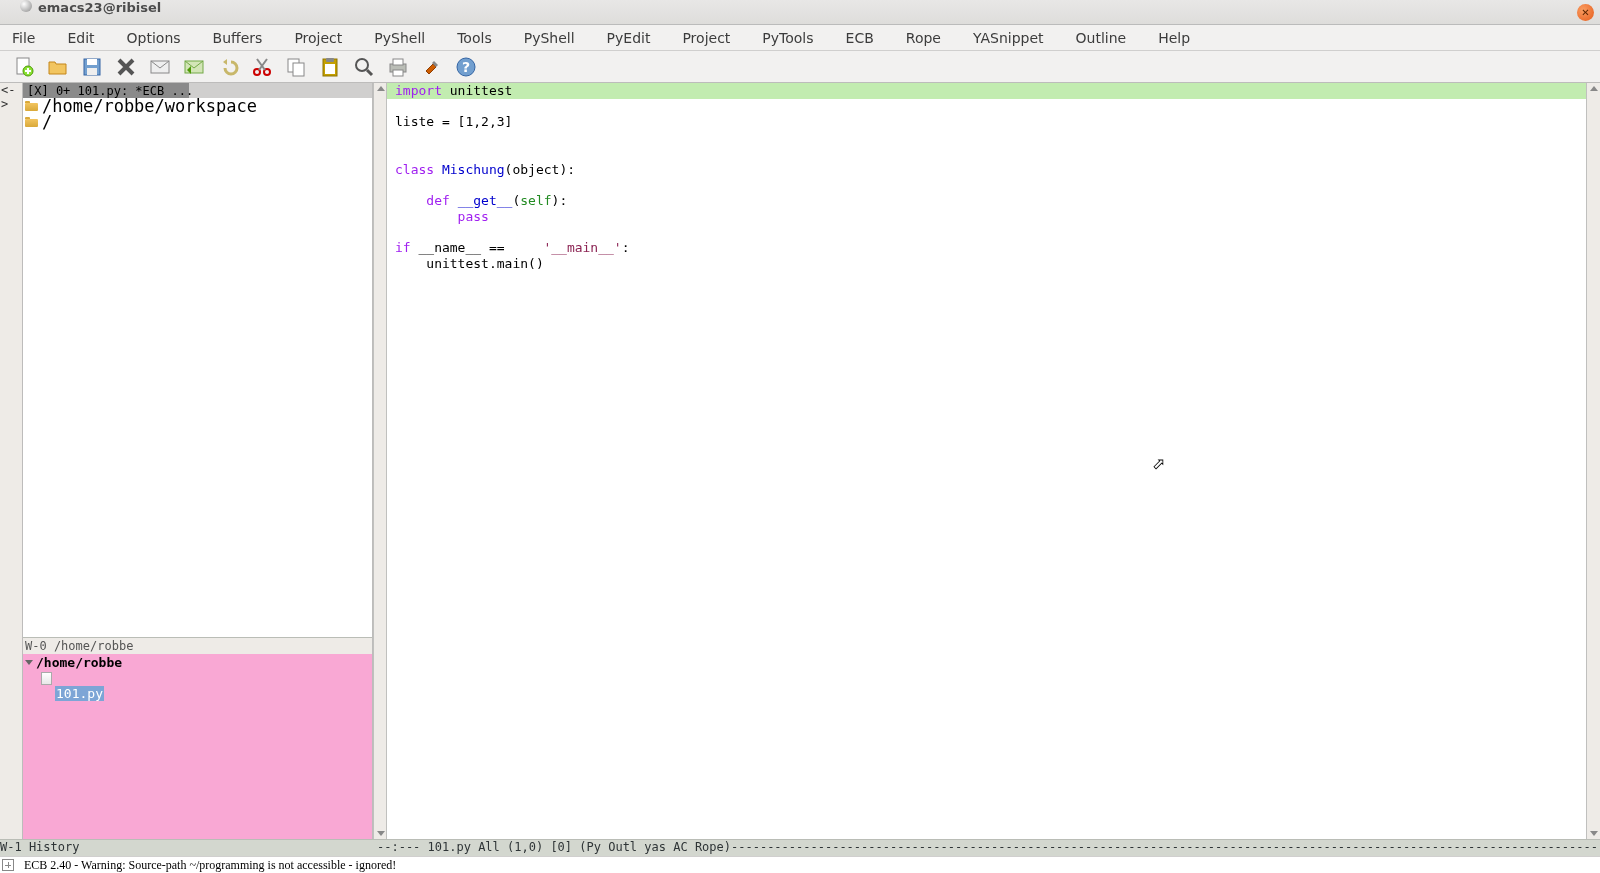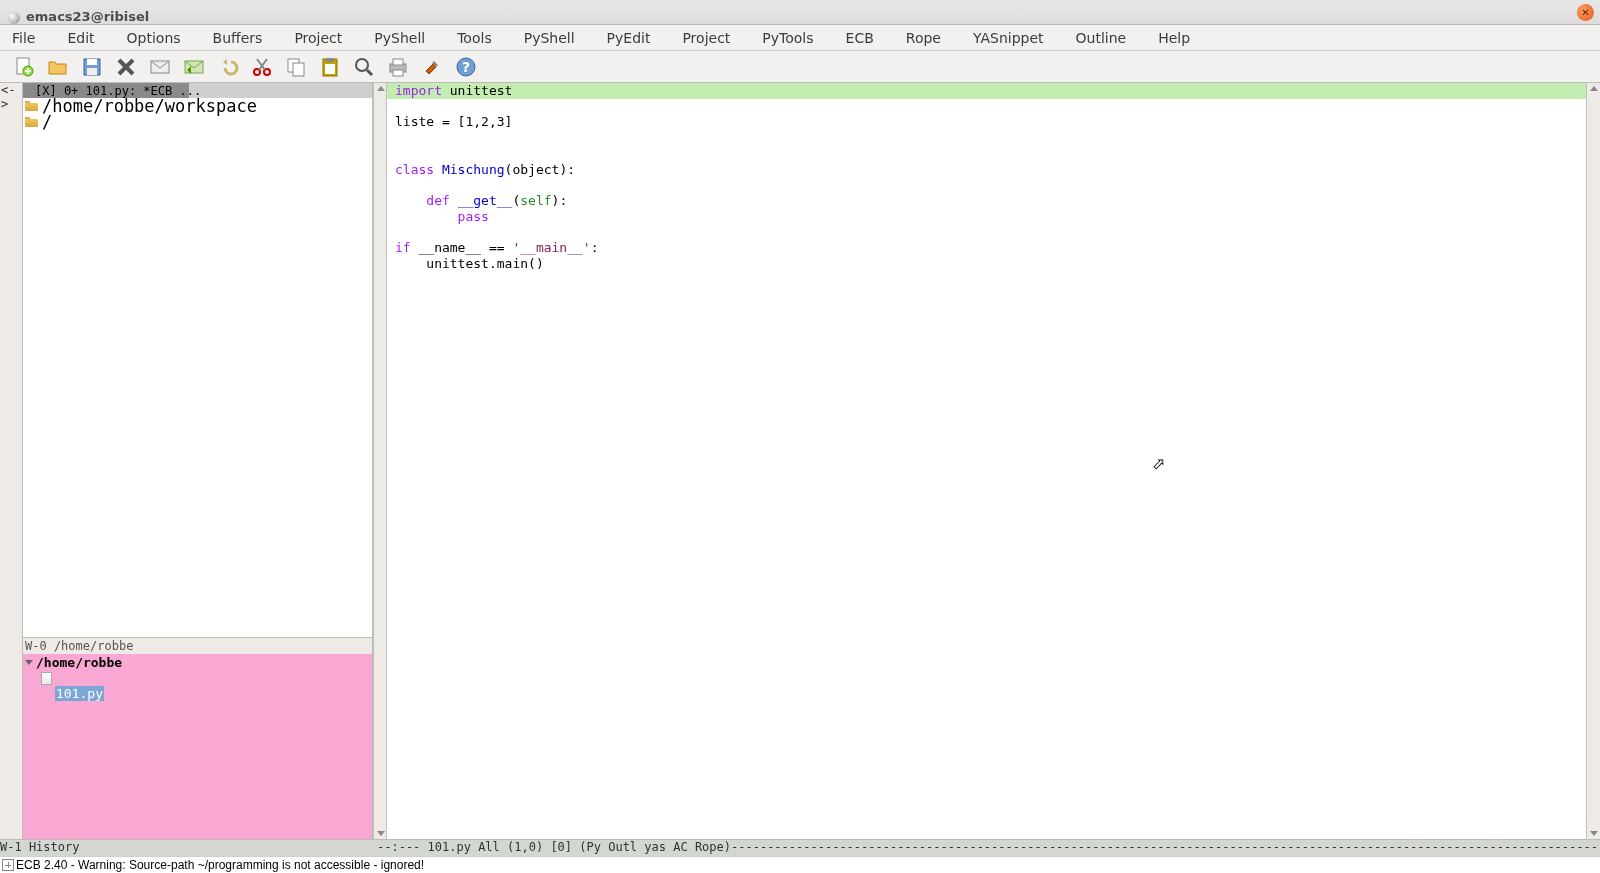--- a/index.html
+++ b/index.html
@@ -11,22 +11,22 @@
   height: 873px;
   overflow: hidden;
   display: flex;
   flex-direction: column;
 }
 .title-bar {
   height: 25px;
   background: linear-gradient(to bottom, #e8e7e6, #dedddb);
   border-bottom: 1px solid #bbb;
   display: flex;
-  align-items: flex-end;
-  padding: 0 8px;
+  align-items: flex-start;
+  padding: 0 20px;
   position: relative;
 }
 .title-bar .emblem {
   width: 12px; height: 12px;
   background: radial-gradient(circle at 4px 4px, #fff, #888);
   border-radius: 50%;
   margin-right: 6px;
 }
 .title-bar .title {
   font-weight: bold;
@@ -103,21 +103,21 @@
   font-family: "DejaVu Sans Mono", monospace;
   font-size: 17px;
   overflow: hidden;
 }
 .tabs-row {
   height: 15px;
   background: linear-gradient(to right, #8a8a8a 0px, #8a8a8a 166px, #d0cfce 166px, #d0cfce 100%);
   font-family: "DejaVu Sans Mono", monospace;
   font-size: 12px;
   color: #000;
-  padding-left: 12px;
+  padding-left: 4px;
   display: flex;
   align-items: center;
 }
 .tree-item {
   display: flex; align-items: center;
   padding: 0 2px;
   height: 16px;
 }
 .folder-icon {
   display: inline-block;
@@ -223,21 +223,21 @@
   height: 16px;
   background: #c2ecb0;
 }
 .editor-body pre {
   font-family: inherit;
   position: relative;
   margin: 0;
 }
 .kw { color: #a020f0; }
 .fn { color: #0000cd; }
-.str { color: #8b2252; }
+.str { color: #8b2252; margin-left: 31px; }
 .self { color: #228b22; }
 .cursor-ptr {
   position: absolute;
   left: 765px; top: 373px;
   font-size: 16px;
   pointer-events: none;
 }
 .bottom-mode {
   height: 17px;
   background: #d3d7cf;
@@ -246,25 +246,25 @@
   font-size: 12px;
   color: #2e3436;
   display: flex;
 }
 .bottom-mode .left-part { width: 373px; padding-left: 0; }
 .bottom-mode .right-part { flex: 1; padding-left: 4px; }
 .minibuffer {
   height: 17px;
   background: #fff;
   border-top: 1px solid #d0cfce;
-  font-family: Liberation Sans, sans-serif;
+  font-family: Liberation Serif, serif;
   font-size: 12px;
   color: #000;
   padding-left: 2px;
-  display: flex; align-items: center;
+  display: flex; align-items: center; gap: 8px;
 }
 .minibuffer .mb-icon {
   display: inline-block;
   width: 12px; height: 12px;
   border: 1px solid #888;
   margin-right: 2px;
   position: relative;
 }
 .minibuffer .mb-icon::before {
   content: ""; position: absolute;

